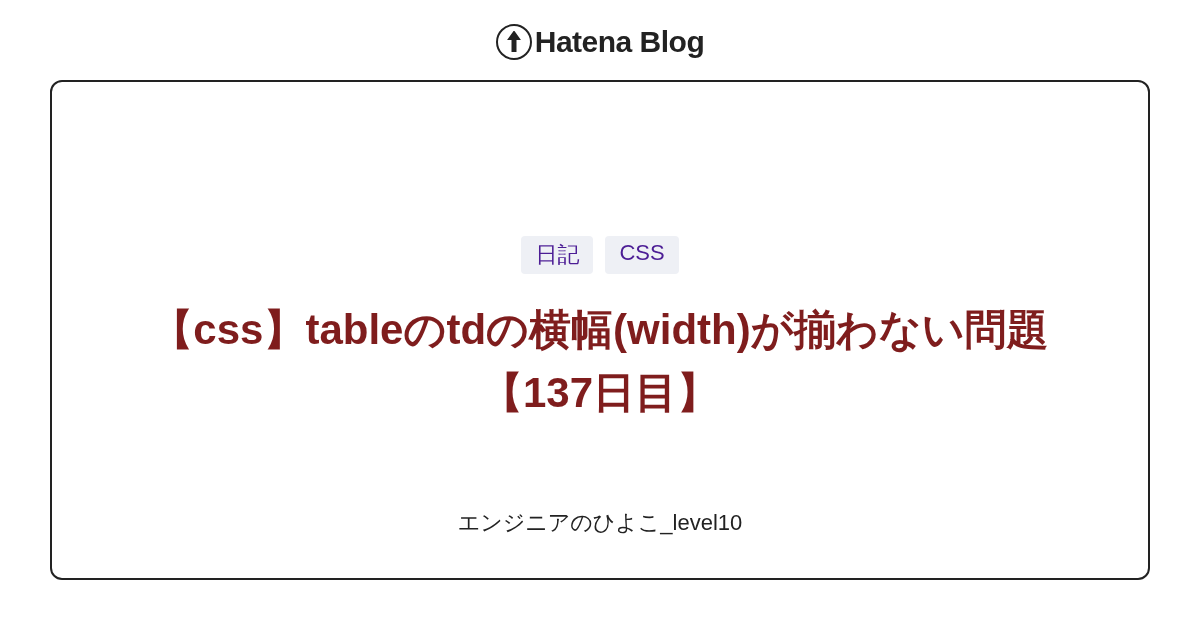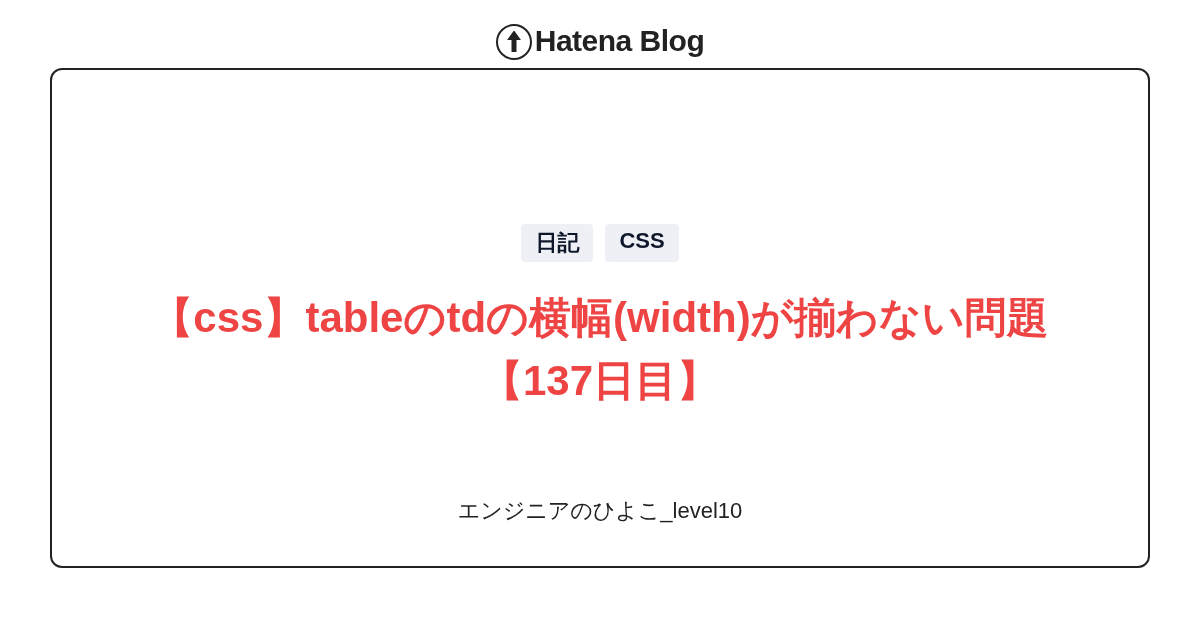--- a/index.html
+++ b/index.html
@@ -11,23 +11,24 @@
       width: 1200px;
       height: 630px;
       background: #fff;
       font-family: -apple-system, BlinkMacSystemFont, "Segoe UI", "Hiragino Sans", "Hiragino Kaku Gothic ProN", Meiryo, sans-serif;
       display: flex;
       flex-direction: column;
       align-items: center;
     }
     .header {
       display: flex;
+      align-items: center;
       justify-content: center;
       gap: 3px;
-      padding: 24px 0 8px 0;
+      padding: 24px 0 20px 0;
     }
     .logo-icon {
       width: 36px;
       height: 36px;
       border: 2.5px solid #222;
       border-radius: 50%;
       display: flex;
       align-items: center;
       justify-content: center;
     }
@@ -53,30 +54,30 @@
       padding: 40px;
       position: relative;
     }
     .tags {
       display: flex;
       gap: 12px;
       margin-bottom: 24px;
     }
     .tag {
       background: #eef0f5;
-      color: #0f172a;
+      color: #4c1d95;
       font-size: 22px;
-      font-weight: 700;
+      font-weight: 400;
       padding: 4px 14px;
       border-radius: 4px;
     }
     .title {
       font-size: 42px;
       font-weight: 700;
-      color: #ef4444;
+      color: #7f1d1d;
       text-align: center;
       line-height: 1.5;
       max-width: 900px;
     }
     .author {
       position: absolute;
       bottom: 40px;
       font-size: 22px;
       font-weight: 500;
       color: #222;

